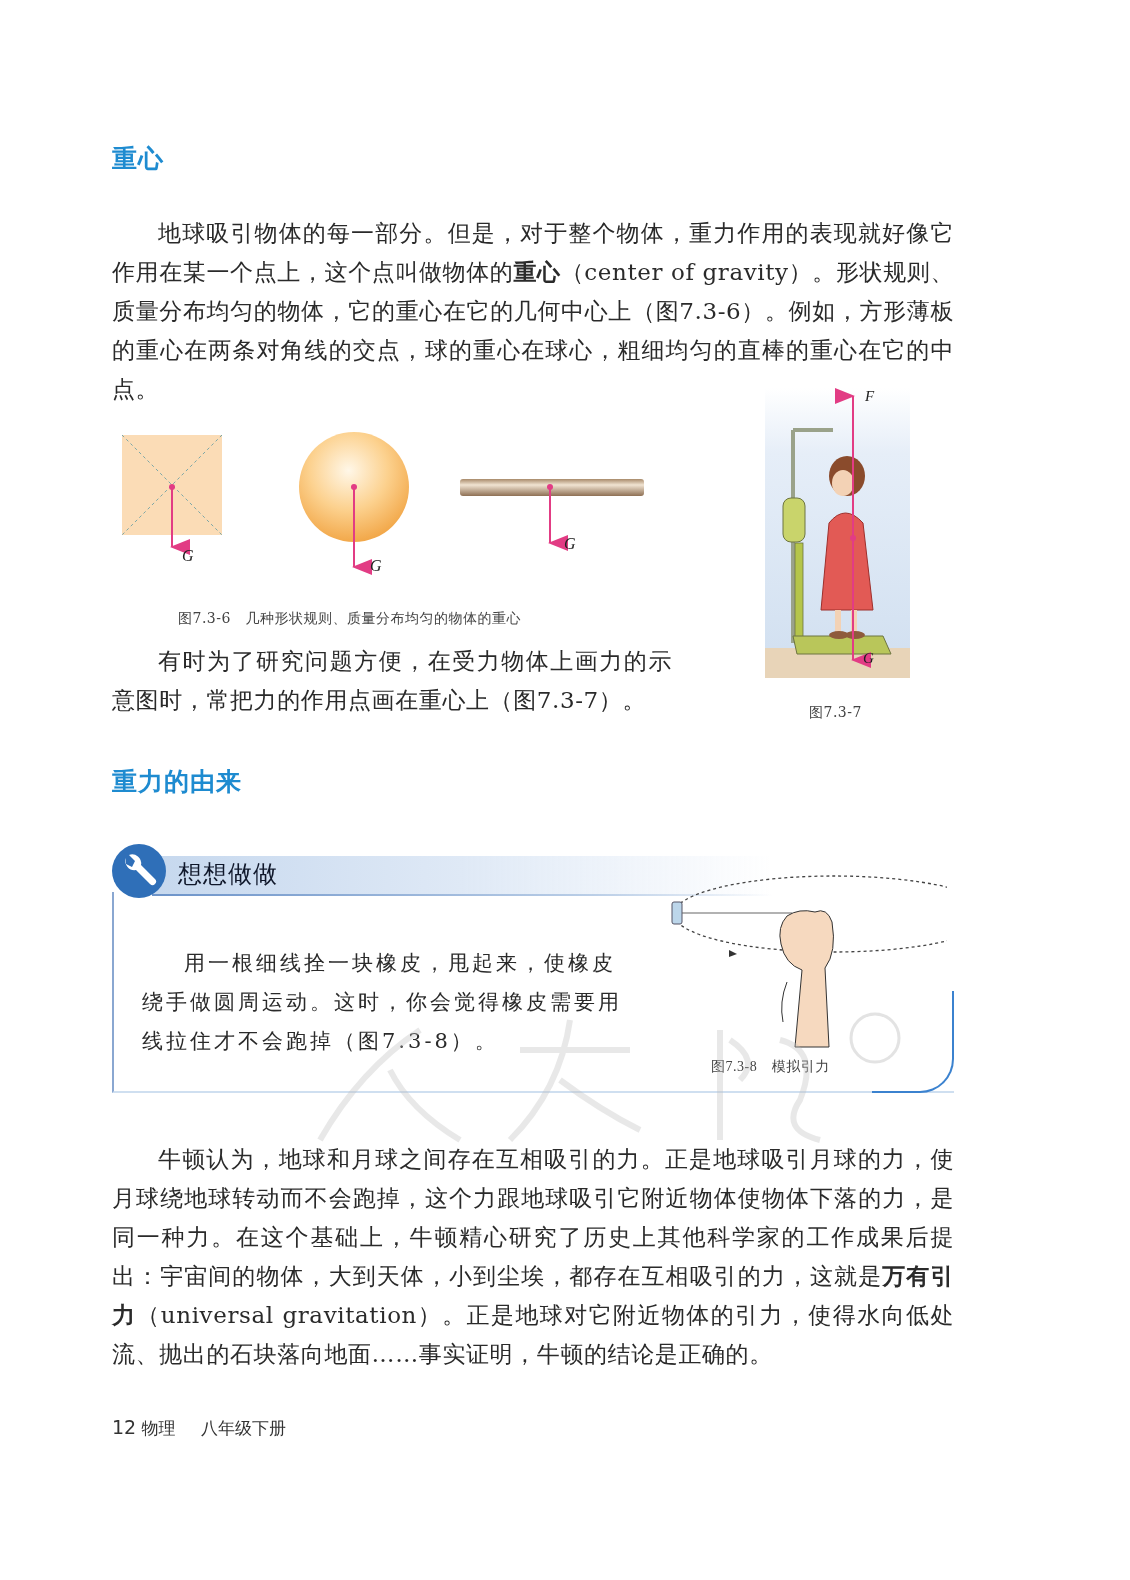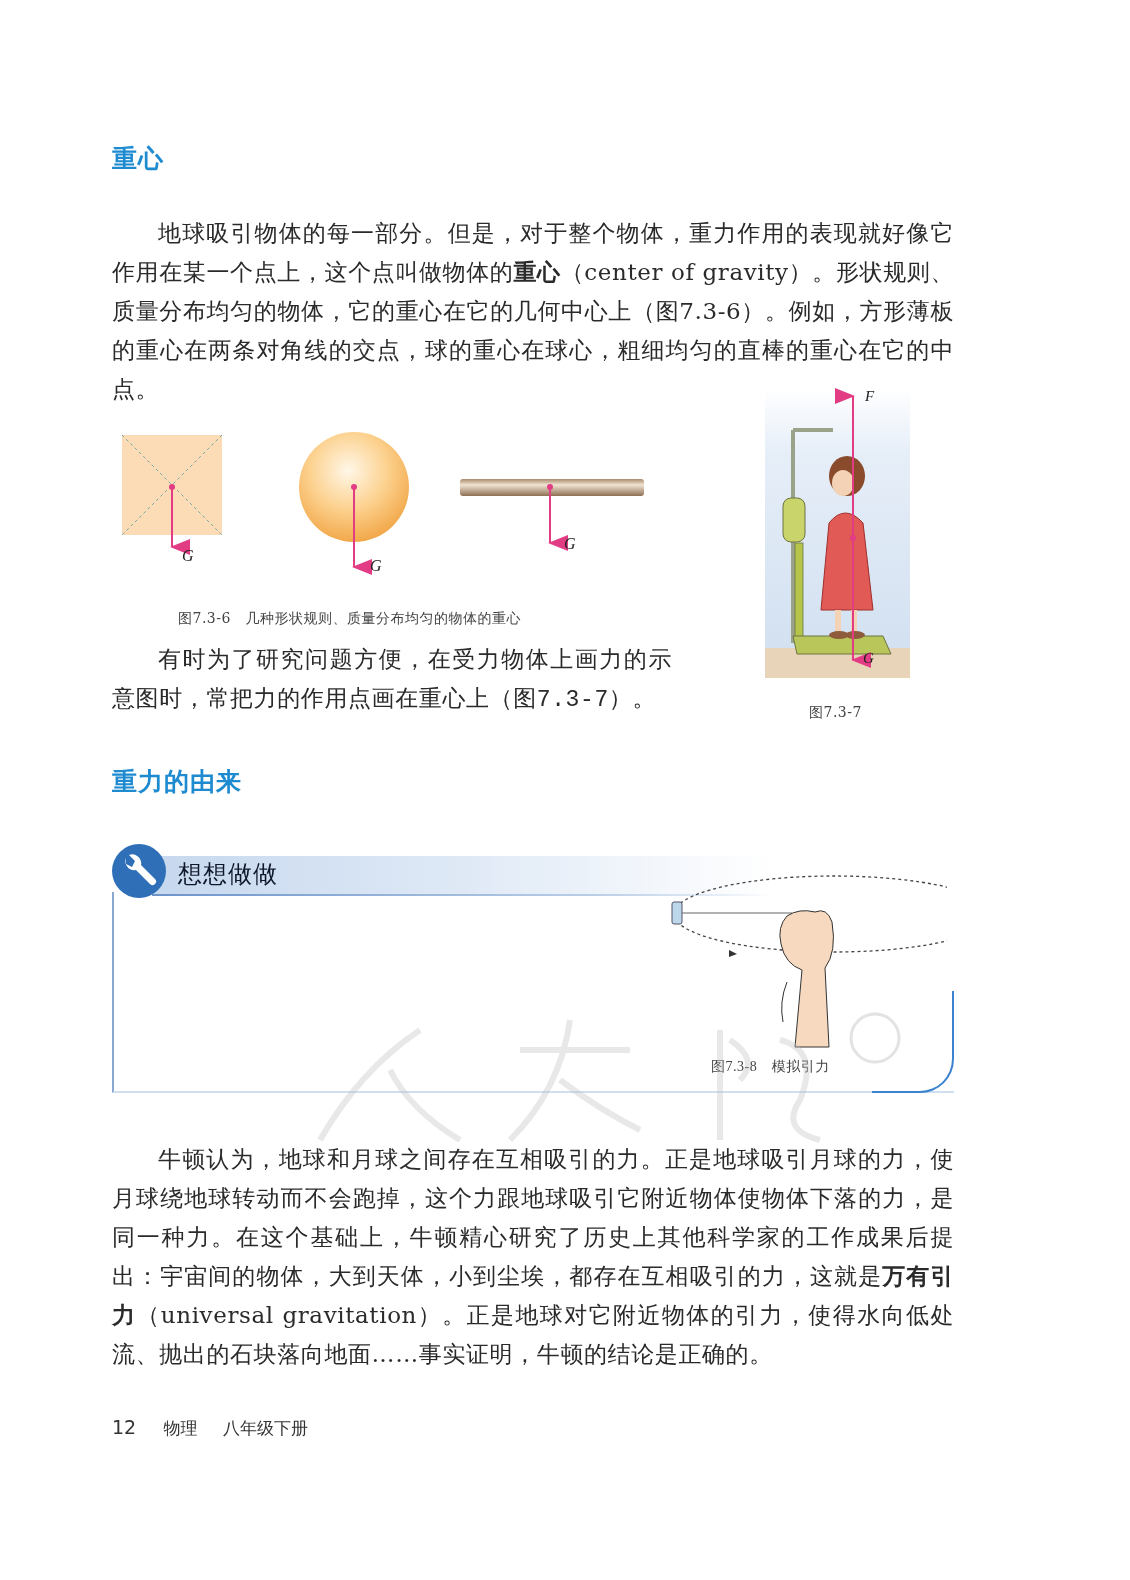--- a/index.html
+++ b/index.html
@@ -73,21 +73,21 @@
     <rect x="348" y="54" width="184" height="17" rx="3" fill="url(#rod)"></rect>
     <circle cx="438" cy="62" r="3" fill="#e23c84"></circle>
     <line x1="438" y1="62" x2="438" y2="118" stroke="#e23c84" stroke-width="2" marker-end="url(#ah)"></line>
   </svg>
   <span class="abs glabel" style="left:70px;top:122px;">G</span>
   <span class="abs glabel" style="left:258px;top:132px;">G</span>
   <span class="abs glabel" style="left:452px;top:110px;">G</span>
   <div class="abs cap" style="left:66px;top:185px;white-space:pre;">图7.3-6　几种形状规则、质量分布均匀的物体的重心</div>
 </div>
 
-<div class="abs para" style="left:112px;top:642px;width:560px;font-family:Liberation Mono, monospace;">
+<div class="abs para" style="left:112px;top:642px;width:560px;">
   <p class="indent">有时为了研究问题方便，在受力物体上画力的示意图时，常把力的作用点画在重心上（图7.3-7）。</p>
 </div>
 
 <div class="abs" style="left:765px;top:388px;width:150px;height:340px;">
   <svg width="150" height="300" viewBox="0 0 150 300">
     <defs>
       <linearGradient id="sky" x1="0" y1="0" x2="0" y2="1">
         <stop offset="0" stop-color="#ffffff"></stop>
         <stop offset="0.25" stop-color="#e6eef8"></stop>
         <stop offset="1" stop-color="#d3e1f1"></stop>
@@ -126,20 +126,23 @@
 <div class="abs box">
   <div class="box-border" style="border-right:none;border-bottom:2px solid rgba(160,190,225,0.5);border-bottom-right-radius:0;"></div>
   <div class="box-br"></div>
   <div class="box-title-bar"></div>
   <div class="abs" style="left:0;top:-6px;width:54px;height:54px;border-radius:50%;background:#2f6fb8;">
     <svg width="54" height="54" viewBox="0 0 54 54">
       <path d="M14,14 a9,9 0 0,0 10,12 l14,14 a3.5,3.5 0 0,0 5,-5 l-14,-14 a9,9 0 0,0 -12,-10 l6,6 l-3,6 l-6,-3 z" fill="#ffffff"></path>
     </svg>
   </div>
   <div class="box-title">想想做做</div>
+  <div class="box-text">
+    <p>用一根细线拴一块橡皮，甩起来，使橡皮绕手做圆周运动。这时，你会觉得橡皮需要用线拉住才不会跑掉（图7.3-8）。</p>
+  </div>
 
   <div class="abs" style="left:555px;top:22px;width:280px;height:210px;">
     <svg width="280" height="180" viewBox="0 0 280 180">
       <ellipse cx="167" cy="42" rx="160" ry="38" fill="none" stroke="#444" stroke-width="1.3" stroke-dasharray="3,3"></ellipse>
       <path d="M62,78 L70,82 L62,85 Z" fill="#333"></path>
       <rect x="5" y="30" width="10" height="22" rx="2" fill="#bcd6ea" stroke="#556"></rect>
       <line x1="15" y1="41" x2="125" y2="41" stroke="#666" stroke-width="1.2"></line>
       <path d="M120,44 Q110,55 114,72 Q118,92 135,98 L128,175 L162,175 L158,96 Q170,80 165,50 Q160,35 148,40 Q132,36 120,44 Z" fill="#f6d9bf" stroke="#333" stroke-width="1"></path>
       <path d="M120,110 Q112,130 116,150" fill="none" stroke="#333" stroke-width="1"></path>
     </svg>
@@ -154,16 +157,16 @@
     <path d="M420,20 L420,130 M430,30 Q460,50 440,70 M480,30 Q520,40 500,90 Q480,120 520,130" stroke="rgba(190,190,190,0.35)" stroke-width="6" fill="none"></path>
     <circle cx="575" cy="28" r="24" stroke="rgba(200,200,200,0.5)" stroke-width="3" fill="none"></circle>
   </svg>
 </div>
 
 <div class="abs para" style="left:112px;top:1140px;width:842px;">
   <p class="indent"><span>牛顿认为，地球和月球之间存在互相吸引的力。正是地球吸引月球的力，使月球绕地球转动而不会跑掉，这个力跟地球吸引它附近物体使物体下落的力，是同一种力。在这个基础上，牛顿精心研究了历史上其他科学家的工作成果后提出：宇宙间的物体，大到天体，小到尘埃，都存在互相吸引的力，这就是</span><b class="kw">万有引力</b><span>（universal gravitation）。正是地球对它附近物体的引力，使得水向低处流、抛出的石块落向地面……事实证明，牛顿的结论是正确的。</span></p>
 </div>
 
 <div class="abs footer" style="left:112px;top:1416px;">
-  <span style="font-size:19px;margin-right:22px;">12</span>
+  <span style="font-size:19px;">12</span>
   <span style="margin-right:20px;">物理</span>
   <span>八年级下册</span>
 </div>
 
 </body></html>

